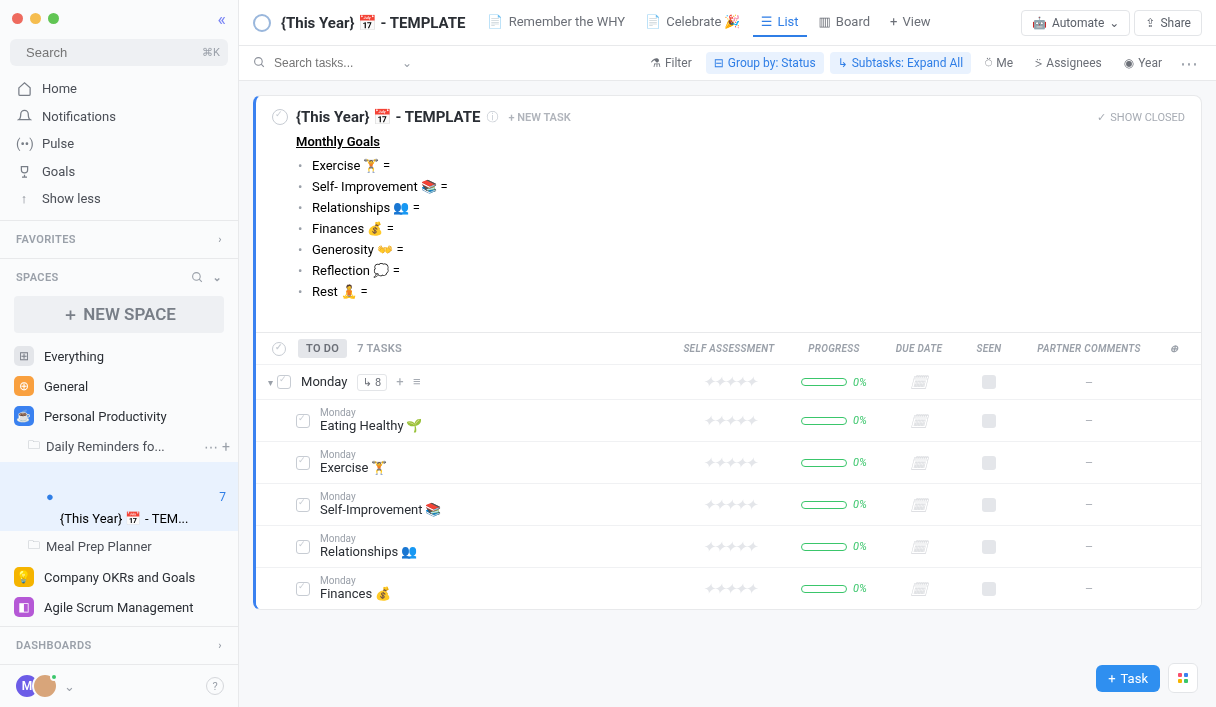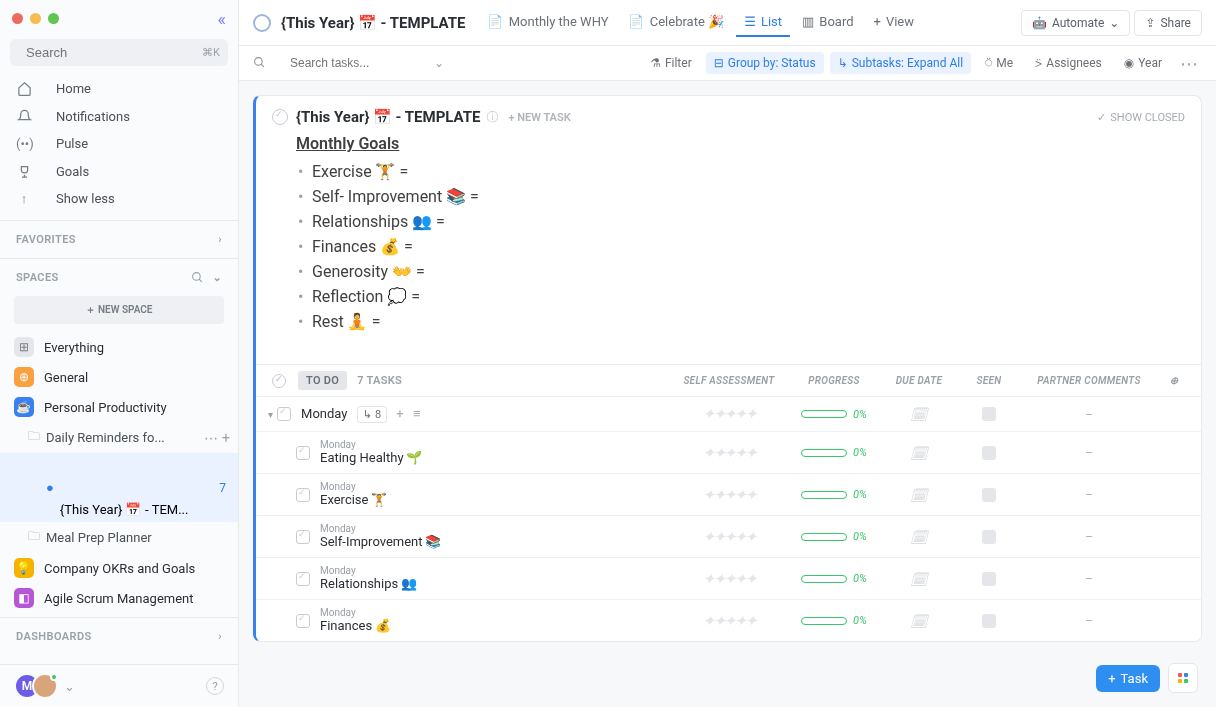--- a/index.html
+++ b/index.html
@@ -9,26 +9,26 @@
   .sidebar { width: 239px; background: #fafbfc; border-right: 1px solid #e8e9eb; display: flex; flex-direction: column; height: 100%; }
   .sidebar-top { display:flex; align-items:center; padding: 8px 12px 0; }
   .traffic { display:flex; gap:7px; }
   .dot { width:11px; height:11px; border-radius:50%; }
   .red{background:#ee6a5e;} .yellow{background:#f5bd4f;} .green{background:#61c554;}
   .collapse-icon { margin-left:auto; color:#7b86f5; font-size:18px; cursor:pointer; }
   .search-wrap { margin:10px 10px 4px; background:#eef0f3; border-radius:6px; display:flex; align-items:center; padding:6px 10px; color:#8a8f99; }
   .search-wrap input { border:none; background:transparent; flex:1; font-size:13px; color:#2a2e34; outline:none; margin-left:6px; }
   .kbd { font-size:11px; color:#9aa0a9; }
   .nav-sec { padding:4px 0; }
-  .nav-item { display:flex; align-items:center; gap:24px; padding:6px 16px; color:#4b4f57; cursor:pointer; }
+  .nav-item { display:flex; align-items:center; gap:10px; padding:6px 16px; color:#4b4f57; cursor:pointer; }
   .nav-icon { width:16px; text-align:center; color:#787e87; }
   hr.sep{border:none;border-top:1px solid #e8e9eb;margin:4px 0;}
   .sec-head { display:flex; align-items:center; padding:8px 16px; font-size:11px; font-weight:600; color:#9aa0a9; letter-spacing:.4px; }
   .sec-head .right-ic{margin-left:auto; color:#9aa0a9;}
-  .new-space { margin:4px 14px 8px; background:#eef0f3; border-radius:4px; text-align:center; font-size:10px; font-weight:600; color:#787e87; padding:7px 0; cursor:pointer; }
+  .new-space { margin:4px 14px 8px; background:#eef0f3; border-radius:4px; text-align:center; font-size:17px; font-weight:600; color:#787e87; padding:7px 0; cursor:pointer; }
   .space-item { display:flex; align-items:center; gap:10px; padding:5px 14px; cursor:pointer; }
   .sq { width:20px; height:20px; border-radius:5px; display:flex; align-items:center; justify-content:center; color:#fff; font-size:12px; flex-shrink:0;}
   .sq.grey{background:#e4e6ea;color:#787e87;}
   .sq.orange{background:#f9a03f;}
   .sq.blue{background:#3a81f0;}
   .sq.amber{background:#f5b400;}
   .sq.purple{background:#b558d6;}
   .tree-row{display:flex;align-items:center;gap:6px;padding:5px 8px 5px 28px;cursor:pointer;}
   .tree-row.l2{padding-left:46px;}
   .tree-row.l2.active{background:#e9f2fe;color:#2f7ee6;}
@@ -48,38 +48,38 @@
   
   .main{flex:1;display:flex;flex-direction:column;height:100%;overflow:hidden;}
   .topbar{display:flex;align-items:center;padding:8px 14px;border-bottom:1px solid #e8e9eb;gap:4px;}
   .status-circle{width:18px;height:18px;border:2px solid #b8beca;border-radius:3px;cursor:pointer;}
   .page-title{font-size:15px;font-weight:700;margin:0 10px 0 6px;}
   .view-tab{display:flex;align-items:center;gap:5px;padding:6px 8px;color:#6b6f77;font-size:13px;cursor:pointer;border-bottom:2px solid transparent;}
   .view-tab.active{color:#2f7ee6;border-bottom-color:#2f7ee6;}
   .tb-spacer{flex:1;}
   .tb-btn{display:flex;align-items:center;gap:5px;padding:5px 10px;border:1px solid #e3e5e8;border-radius:4px;color:#5a5f68;font-size:12px;cursor:pointer;background:#fff;}
   .filterbar{display:flex;align-items:center;padding:6px 14px;border-bottom:1px solid #e8e9eb;gap:6px;font-size:12px;color:#6b6f77;}
-  .fb-search{display:flex;align-items:flex-start;gap:24px;flex:0 0 200px;}
+  .fb-search{display:flex;align-items:flex-start;gap:8px;flex:0 0 200px;}
   .fb-search input{border:none;outline:none;font-size:12px;color:#2a2e34;width:120px;}
   .fb-chev{color:#9aa0a9;cursor:pointer;}
   .fb-spacer{flex:1;}
   .pill{display:flex;align-items:center;gap:4px;padding:4px 8px;border-radius:4px;cursor:pointer;}
   .pill.blue{background:#e9f2fe;color:#2f7ee6;}
   .dots{color:#9aa0a9;font-size:18px;cursor:pointer;padding:0 4px;}
   
   .content{flex:1;overflow:auto;background:#f7f8fa;padding:14px 14px 80px;}
   .list-card{background:#fff;border:1px solid #e8e9eb;border-radius:8px;overflow:hidden;border-left:3px solid #3a81f0;}
   .card-head{display:flex;align-items:center;padding:12px 16px 4px;}
   .chk-circle{width:16px;height:16px;border:1.5px solid #c7ccd3;border-radius:50%;margin-right:8px;position:relative;}
   .chk-circle::after{content:"✓";position:absolute;font-size:9px;color:#c7ccd3;left:2px;top:-1px;}
   .card-title{font-size:15px;font-weight:700;}
   .info-i{color:#c7ccd3;font-size:12px;margin-left:6px;}
   .new-task-link{font-size:11px;font-weight:600;color:#b0b4bb;margin-left:10px;cursor:pointer;}
   .show-closed{margin-left:auto;font-size:11px;color:#a6abb3;display:flex;align-items:center;gap:4px;}
-  .card-body{padding:4px 16px 30px 40px;font-size:16px;color:#404040;}
+  .card-body{padding:4px 16px 30px 40px;font-size:13px;color:#000000;}
   .mg-title{font-weight:600;text-decoration:underline;margin-bottom:6px;}
   .mg-item{padding:3px 0 3px 16px;position:relative;}
   .mg-item::before{content:"•";position:absolute;left:2px;color:#9aa0a9;}
   
   .tbl-head{display:flex;align-items:center;padding:6px 12px;font-size:10px;color:#9aa0a9;font-weight:600;letter-spacing:.3px;border-top:1px solid #e8e9eb;}
   .td-chk{width:30px;display:flex;justify-content:center;}
   .status-pill{background:#e4e6ea;color:#6b6f77;font-size:11px;font-weight:600;padding:3px 8px;border-radius:3px;margin-right:10px;}
   .td-count{color:#9aa0a9;font-size:11px;margin-right:auto;}
   .col{text-align:center;font-style:italic;}
   .c-self{width:120px;} .c-prog{width:90px;} .c-due{width:80px;} .c-seen{width:60px;} .c-part{width:140px;} .c-plus{width:30px;}
@@ -240,21 +240,21 @@
     <div class="help-ic">?</div>
   </div>
 </div>
 
 <div class="main">
   <div class="topbar">
     <div class="status-circle" style="border-radius:50%;border-color:#9ab7dc;"></div>
     <div class="page-title">{This Year} 📅 - TEMPLATE</div>
     <div class="view-tab">
       <span>📄</span>
-        <span>Monthly the WHY</span>
+        <span>Remember the WHY</span>
     </div>
     <div class="view-tab">
       <span>📄</span>
         <span>Celebrate 🎉</span>
     </div>
     <div class="view-tab active">
       <span>☰</span>
         <span>List</span>
     </div>
     <div class="view-tab">

